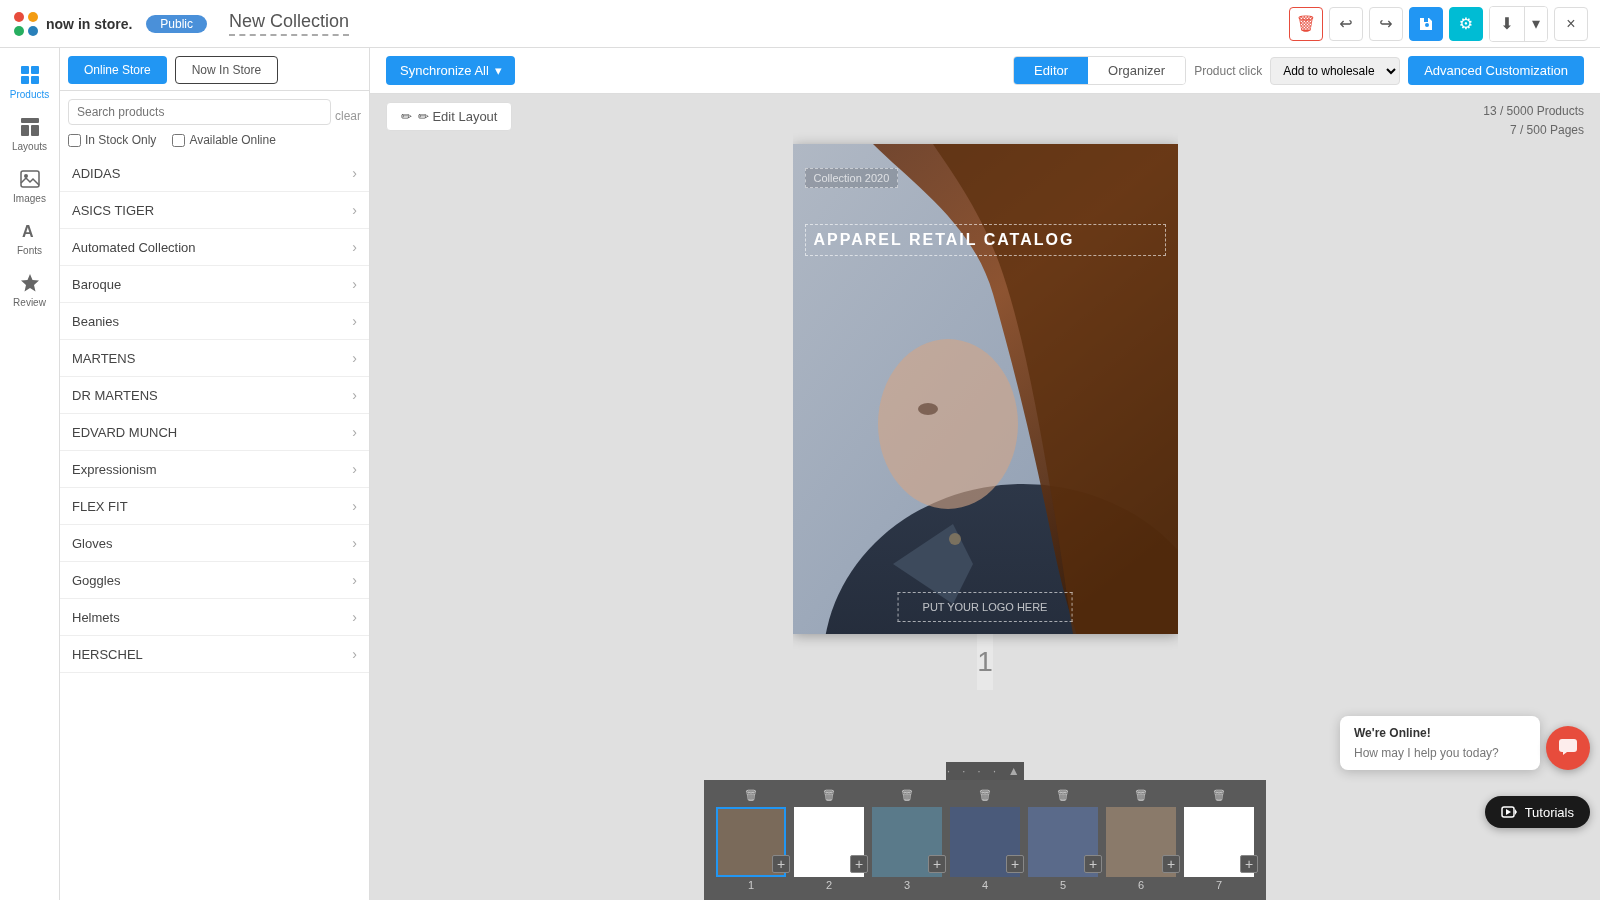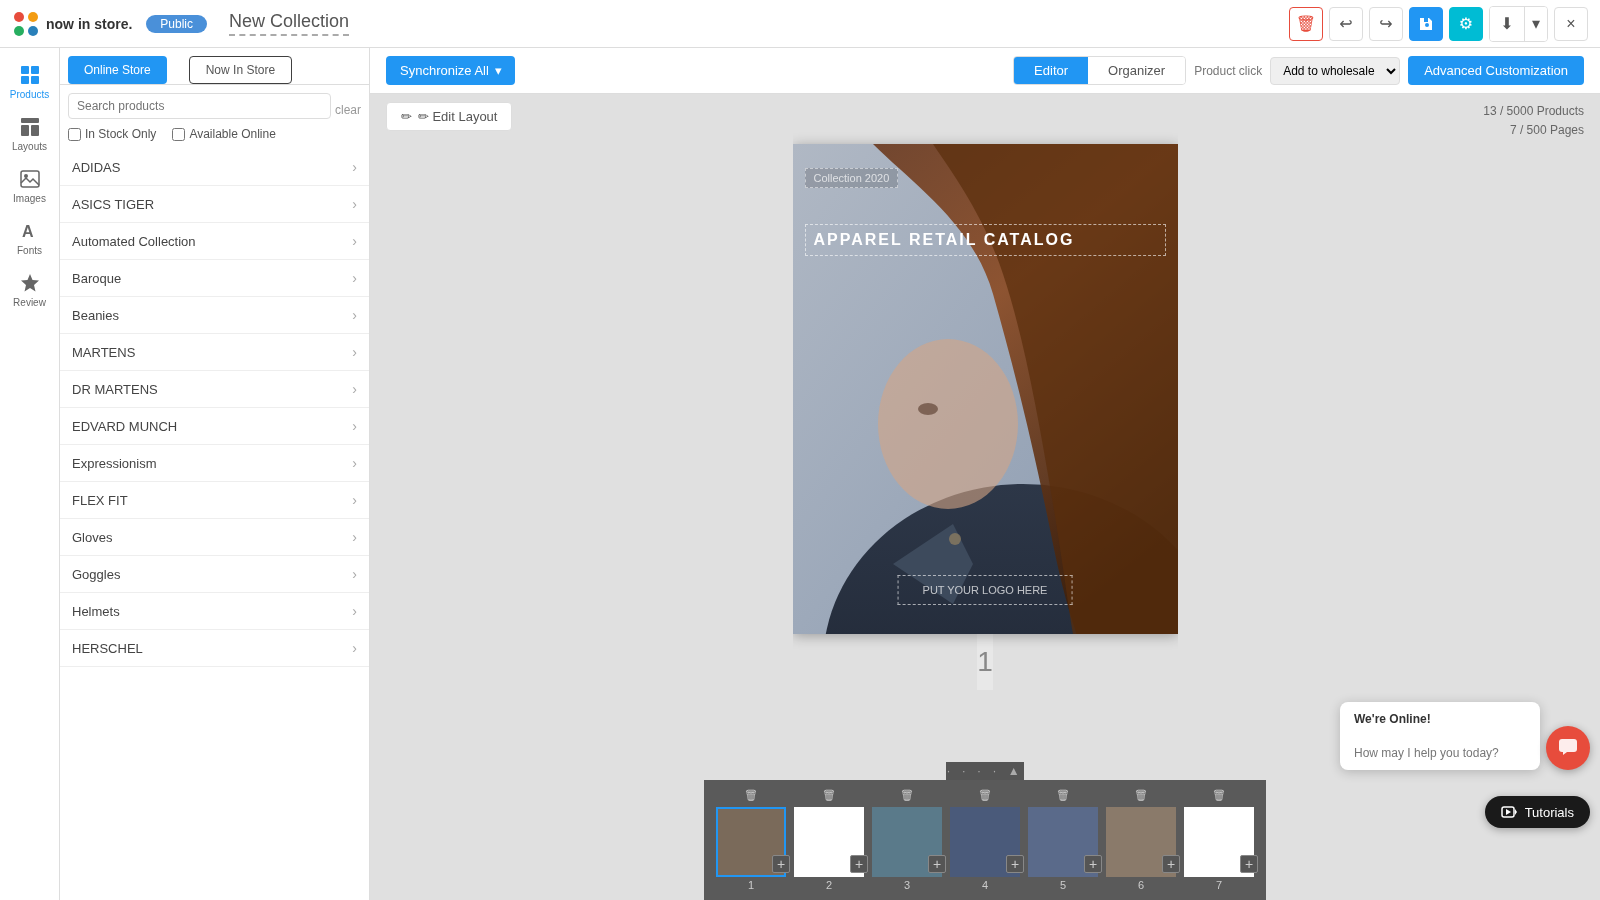--- a/index.html
+++ b/index.html
@@ -50,21 +50,21 @@
       color: #666; font-size: 10px; text-align: center;
     }
     .sidebar-icon.active { color: #2196f3; }
     .sidebar-icon svg { width: 22px; height: 22px; }
 
     
     .products-panel {
       width: 310px; background: #fff; border-right: 1px solid #ddd;
       display: flex; flex-direction: column; overflow: hidden;
     }
-    .store-tabs { display: flex; border-bottom: 1px solid #ddd; padding: 8px 8px 0; gap: 22px; }
+    .store-tabs { display: flex; border-bottom: 1px solid #ddd; padding: 8px 8px 6px; gap: 8px; }
     .store-tab {
       padding: 6px 16px; border-radius: 4px; font-size: 12px; cursor: pointer; border: none;
     }
     .store-tab.active { background: #2196f3; color: #fff; }
     .store-tab.inactive { background: #fff; color: #555; border: 1px solid #404040; }
     .search-row { display: flex; padding: 8px; gap: 4px; }
     .search-input {
       flex: 1; padding: 5px 8px; border: 1px solid #ddd; border-radius: 4px;
       font-size: 12px; color: #999;
     }
@@ -138,21 +138,21 @@
       border: 1px dashed rgba(255,255,255,0.5); display: inline-block; padding: 3px 8px;
     }
     .apparel-title-box {
       position: absolute; top: 80px; left: 12px; right: 12px;
       border: 1px dashed rgba(255,255,255,0.6); padding: 6px 8px;
     }
     .apparel-title {
       color: #fff; font-size: 16px; font-weight: bold; letter-spacing: 2px;
     }
     .logo-placeholder {
-      position: absolute; bottom: 29px; left: 50%; transform: translateX(-50%);
+      position: absolute; bottom: 12px; left: 50%; transform: translateX(-50%);
       border: 1px dashed rgba(255,255,255,0.6); padding: 8px 24px;
       color: rgba(255,255,255,0.7); font-size: 11px; white-space: nowrap;
     }
     .page-number { text-align: center; color: #888; font-size: 28px; font-weight: 300; padding: 12px 0; background: #e8e8e8; }
 
     
     .filmstrip {
       height: 120px; background: #5a5a5a; display: flex; align-items: center;
       padding: 8px 12px; gap: 8px; overflow-x: auto;
     }
@@ -171,21 +171,21 @@
       background: #555; border: 1px solid #888; border-radius: 2px;
       color: #ccc; font-size: 14px; cursor: pointer; display: flex; align-items: center; justify-content: center;
     }
 
     
     .chat-widget {
       position: fixed; bottom: 130px; right: 60px;
       background: #fff; border-radius: 8px; box-shadow: 0 2px 12px rgba(0,0,0,0.2);
       padding: 10px 14px; font-size: 12px; min-width: 200px;
     }
-    .chat-title { font-weight: bold; color: #333; margin-bottom: 20px; }
+    .chat-title { font-weight: bold; color: #333; margin-bottom: 6px; }
     .chat-sub { color: #777; }
     .chat-icon {
       position: fixed; bottom: 130px; right: 10px;
       width: 44px; height: 44px; background: #e74c3c; border-radius: 50%;
       display: flex; align-items: center; justify-content: center;
       font-size: 20px; color: #fff; cursor: pointer; box-shadow: 0 2px 8px rgba(0,0,0,0.3);
     }
     .tutorials-btn {
       position: fixed; bottom: 72px; right: 10px;
       background: #1a1a1a; color: #fff; border-radius: 24px; padding: 8px 16px;

